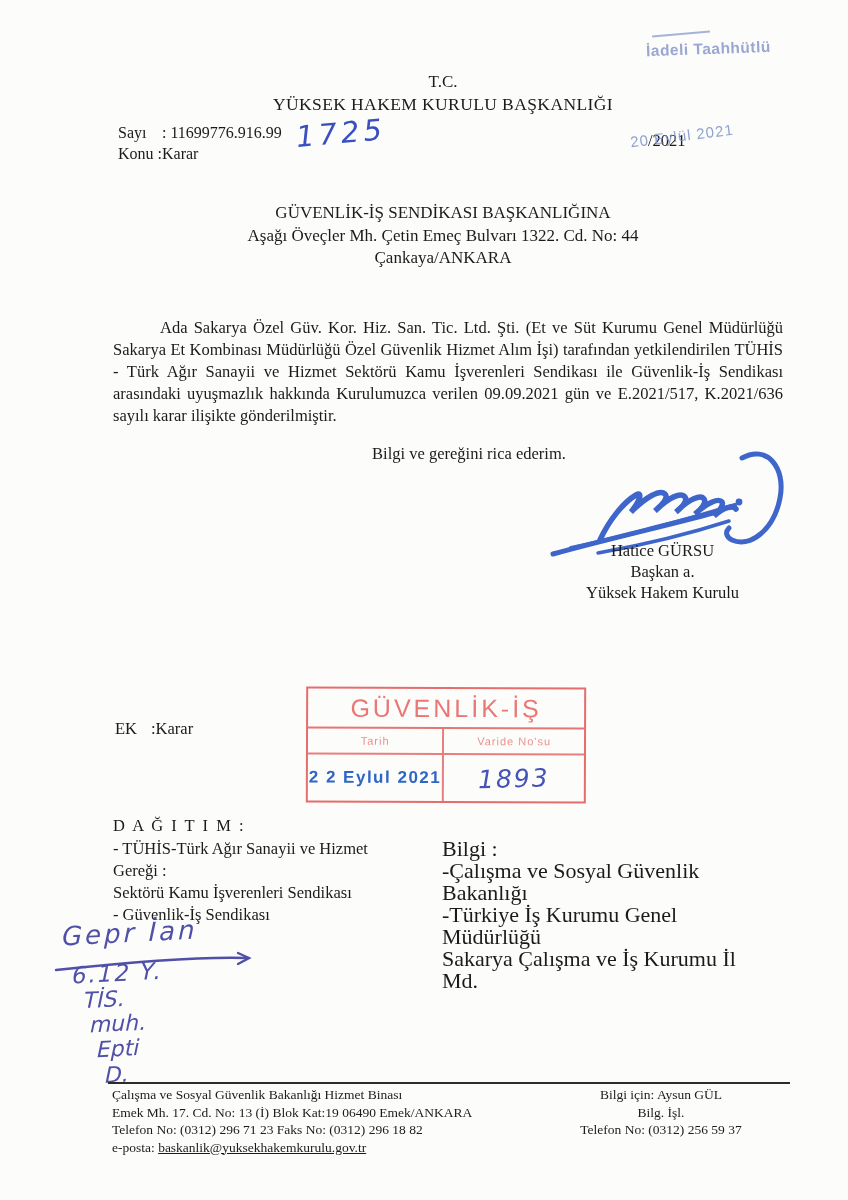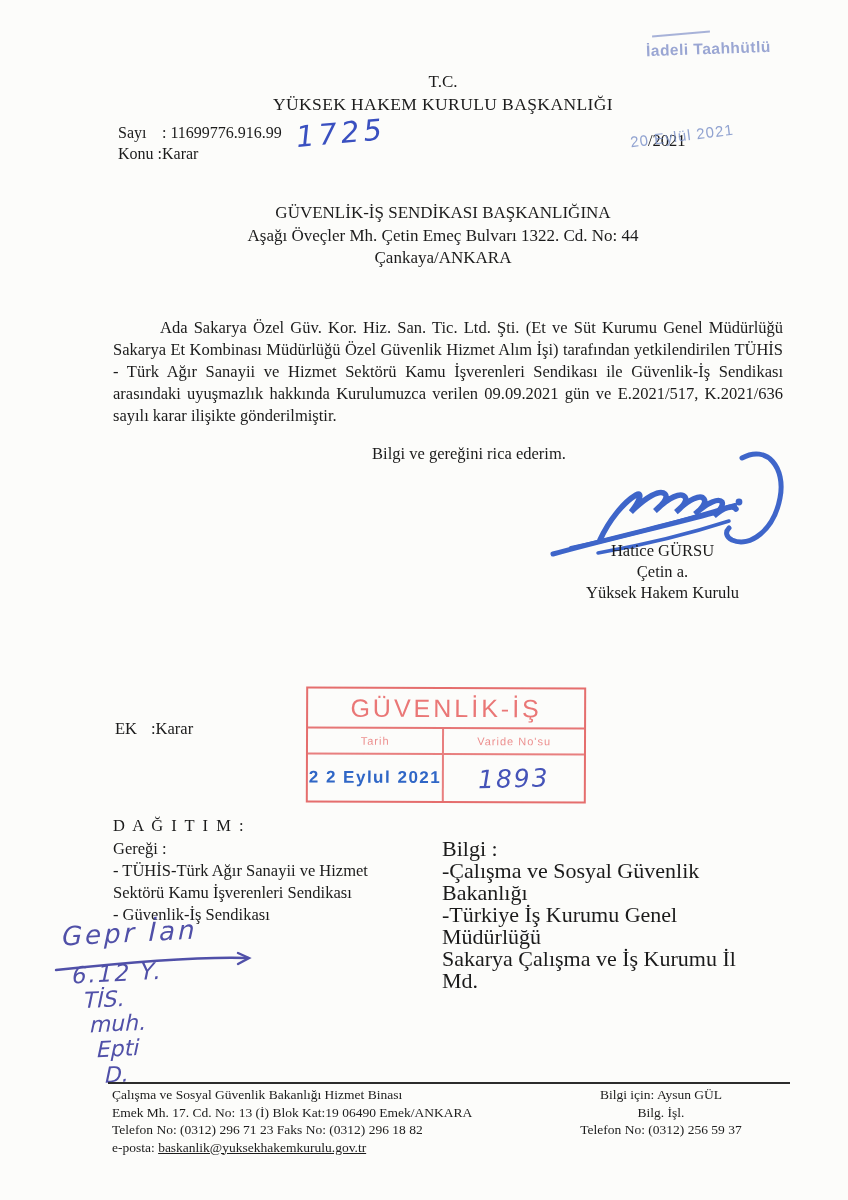--- a/index.html
+++ b/index.html
@@ -123,21 +123,21 @@
       <circle cx="196" cy="58" r="3.4" fill="#2a55c4" stroke="none"></circle>
       <path stroke-width="5.5" d="M57 96 C 66 76 81 58 93 51 C 100 47 97 57 88 68 C 103 53 117 45 122 50 C 126 54 118 62 112 67 C 126 53 138 48 142 53 C 145 57 138 64 133 68 C 146 55 158 50 161 55 C 164 59 157 66 152 70 C 165 58 176 54 179 58 C 181 62 175 68 171 72 C 181 63 190 61 193 65"></path>
       <path stroke-width="5" d="M10 110 C 60 96 130 80 170 69"></path>
       <path stroke-width="4" d="M28 104 C 80 93 142 76 192 61"></path>
       <path stroke-width="3.5" d="M55 109 C 100 101 152 88 186 77"></path>
     </g>
   </svg>
 
   <div class="abs signatory">
     <div>Hatice GÜRSU</div>
-    <div>Çetin a.</div>
+    <div>Başkan a.</div>
     <div>Yüksek Hakem Kurulu</div>
   </div>
 
   <div class="abs ek">
     <span>EK</span><span class="gap"></span><span>:Karar</span>
   </div>
 
   <div class="abs stamp">
     <div class="title">GÜVENLİK-İŞ</div>
     <div class="heads">
@@ -145,22 +145,22 @@
       <div class="c2">Varide No'su</div>
     </div>
     <div class="vals">
       <div class="c1 dateval">2 2 Eylul  2021</div>
       <div class="c2 noval">1893</div>
     </div>
   </div>
 
   <div class="abs dag-title">D A Ğ I T I M   :</div>
   <div class="abs dag-left">
+    <div>- TÜHİS-Türk Ağır Sanayii ve Hizmet</div>
     <div>Gereği :</div>
-    <div>- TÜHİS-Türk Ağır Sanayii ve Hizmet</div>
     <div>Sektörü Kamu İşverenleri Sendikası</div>
     <div>- Güvenlik-İş Sendikası</div>
   </div>
   <div class="abs dag-right">
     <div>Bilgi    :</div>
     <div>-Çalışma ve Sosyal Güvenlik Bakanlığı</div>
     <div>-Türkiye İş Kurumu Genel Müdürlüğü</div>
     <div>Sakarya Çalışma ve İş Kurumu İl Md.</div>
   </div>
 

